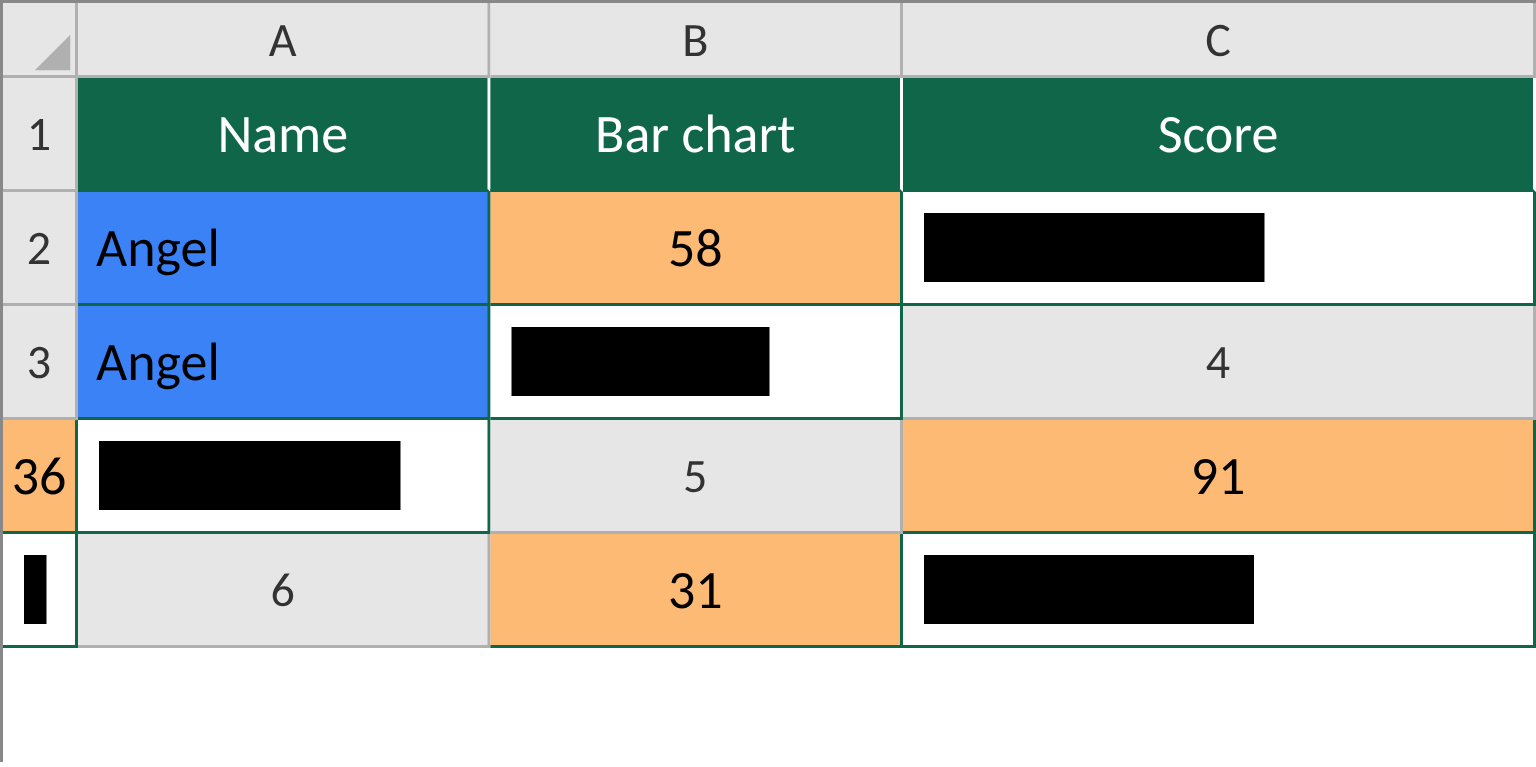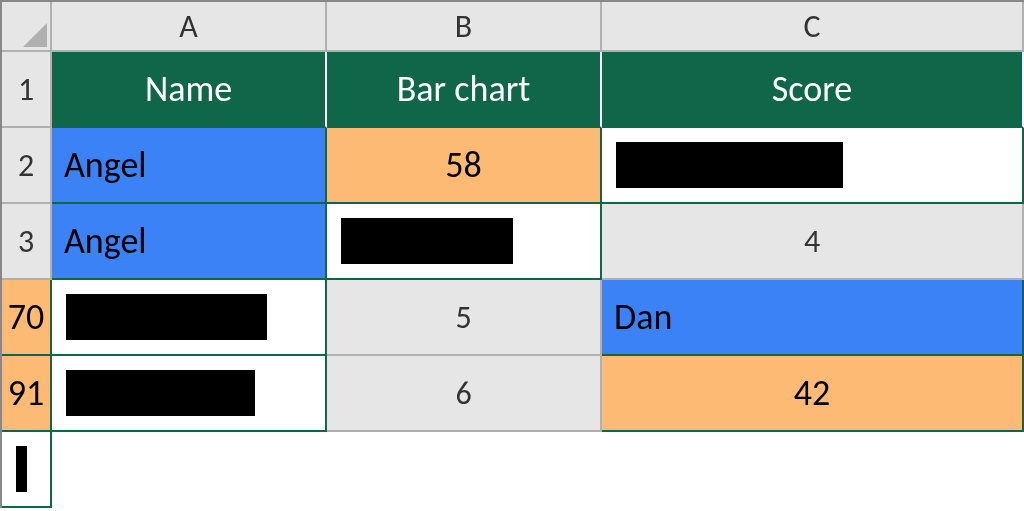--- a/index.html
+++ b/index.html
@@ -125,31 +125,30 @@
     <div class="bar" style="width: 58%;"></div>
   </div>
 
   <div class="row-head">3</div>
   <div class="name-cell">Angel</div>
   <div class="bar-cell">
     <div class="bar" style="width: 70%;"></div>
   </div>
 
   <div class="row-head">4</div>
-  <div class="score-cell">70</div>
+  <div class="score-cell">36</div>
   <div class="bar-cell">
     <div class="bar" style="width: 82%;"></div>
   </div>
 
   <div class="row-head">5</div>
-  <div class="name-cell">Dan</div>
   <div class="score-cell">91</div>
   <div class="bar-cell">
     <div class="bar" style="width: 77%;"></div>
   </div>
 
   <div class="row-head">6</div>
-  <div class="score-cell">42</div>
+  <div class="score-cell">31</div>
   <div class="bar-cell">
     <div class="bar" style="width: 56%;"></div>
   </div>
 
 </div>
 
 </body></html>

